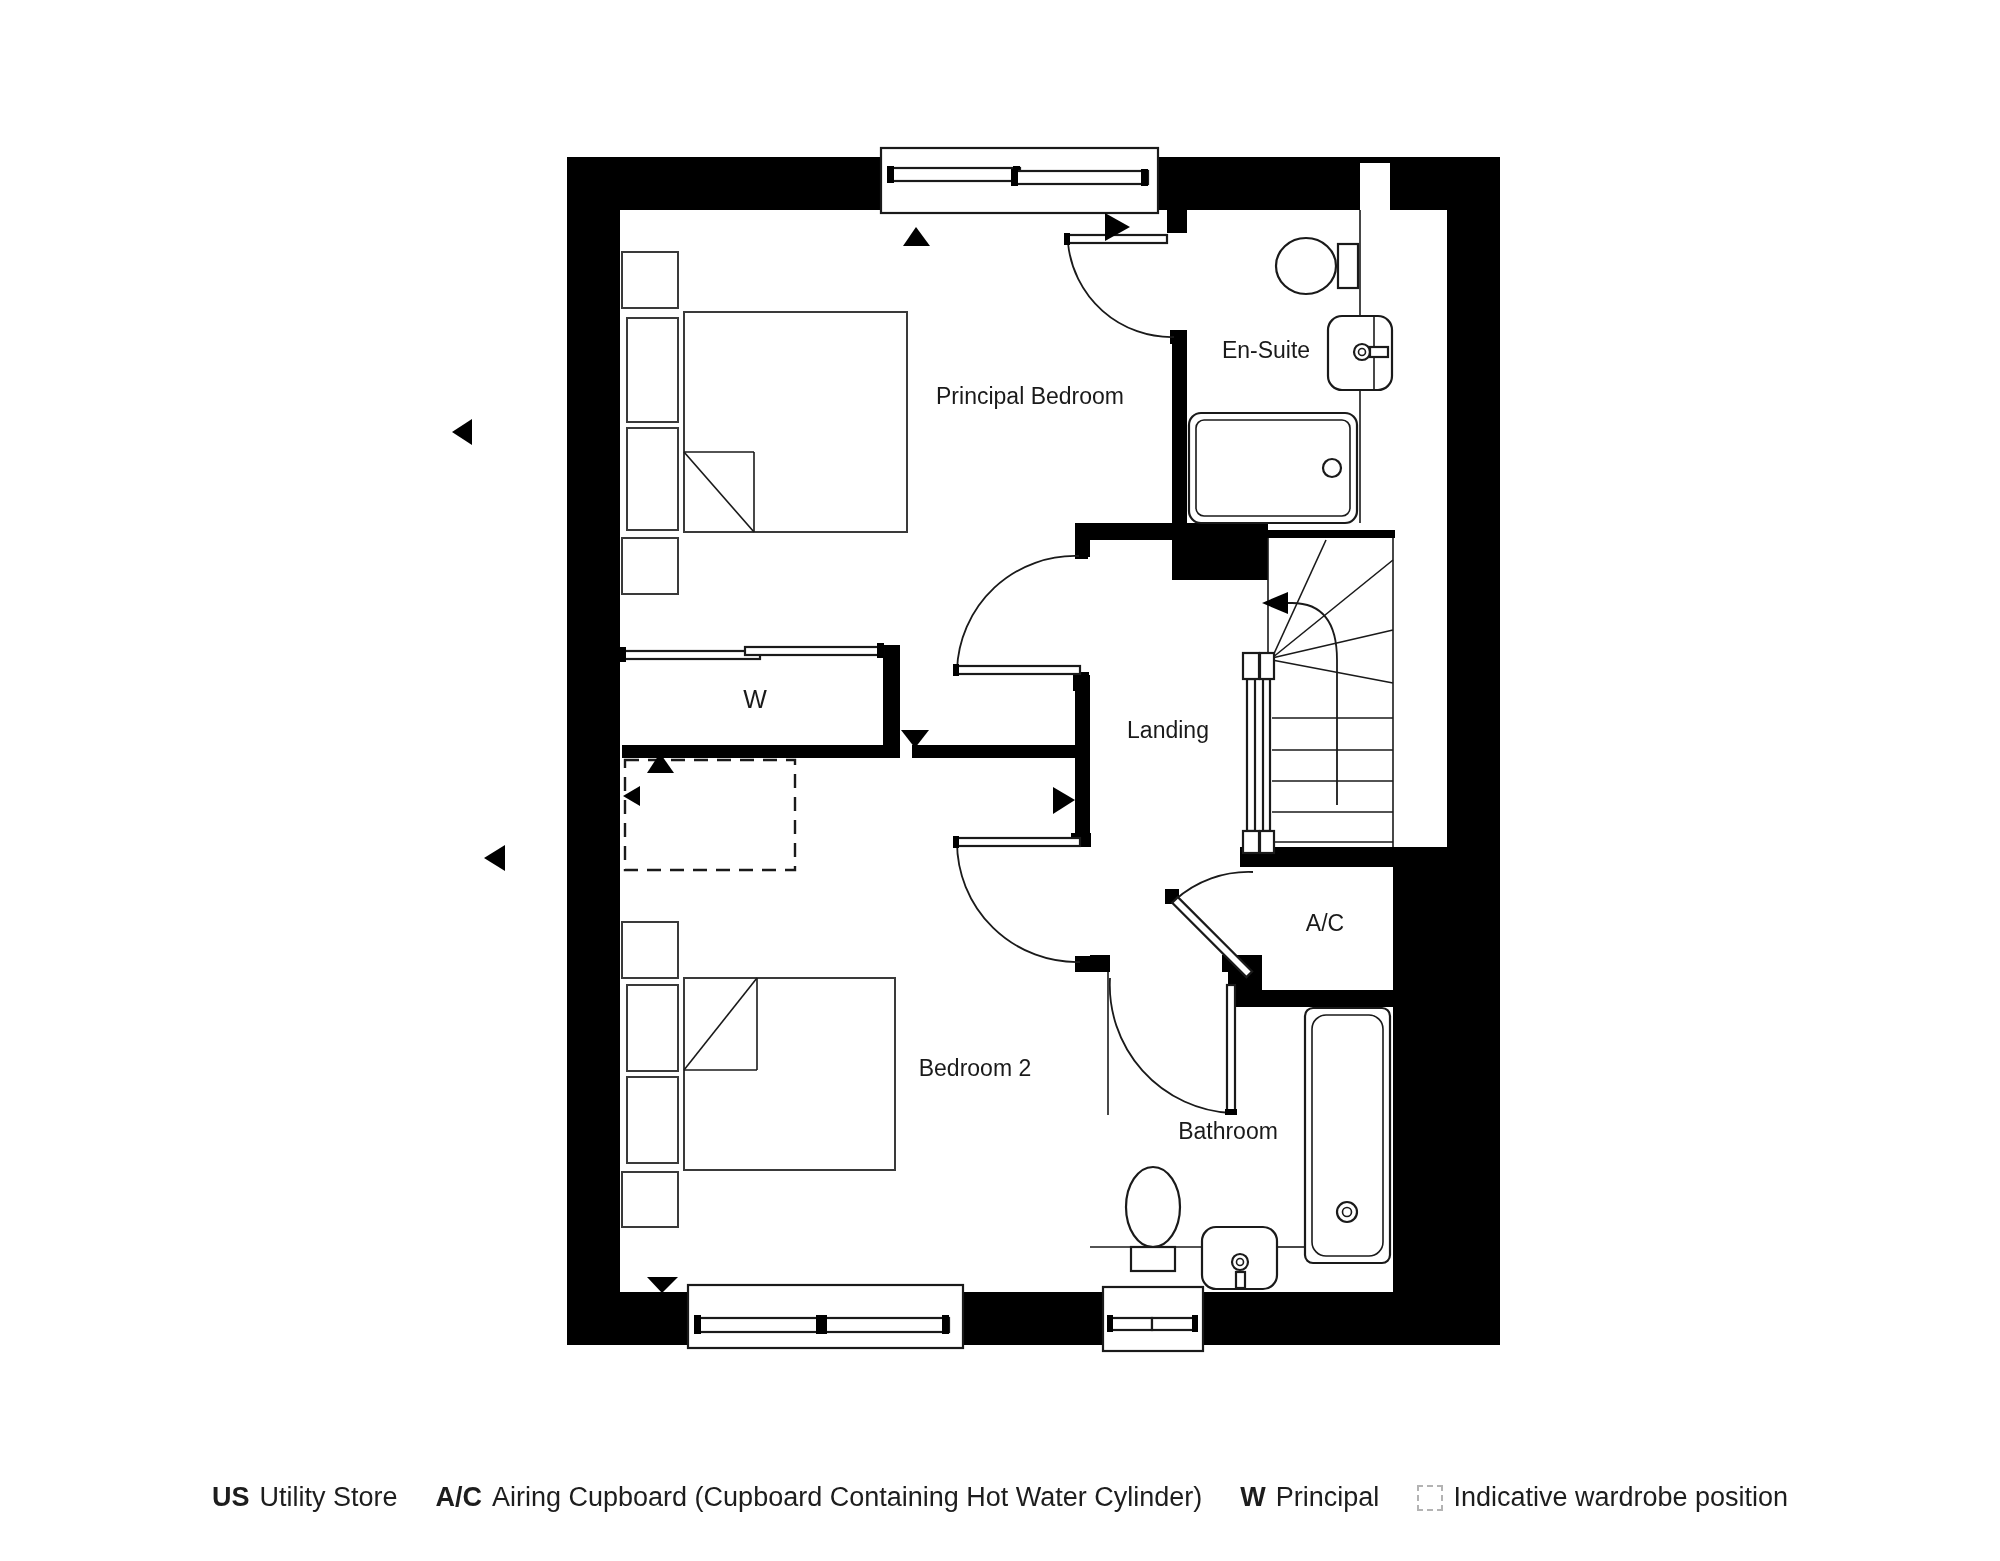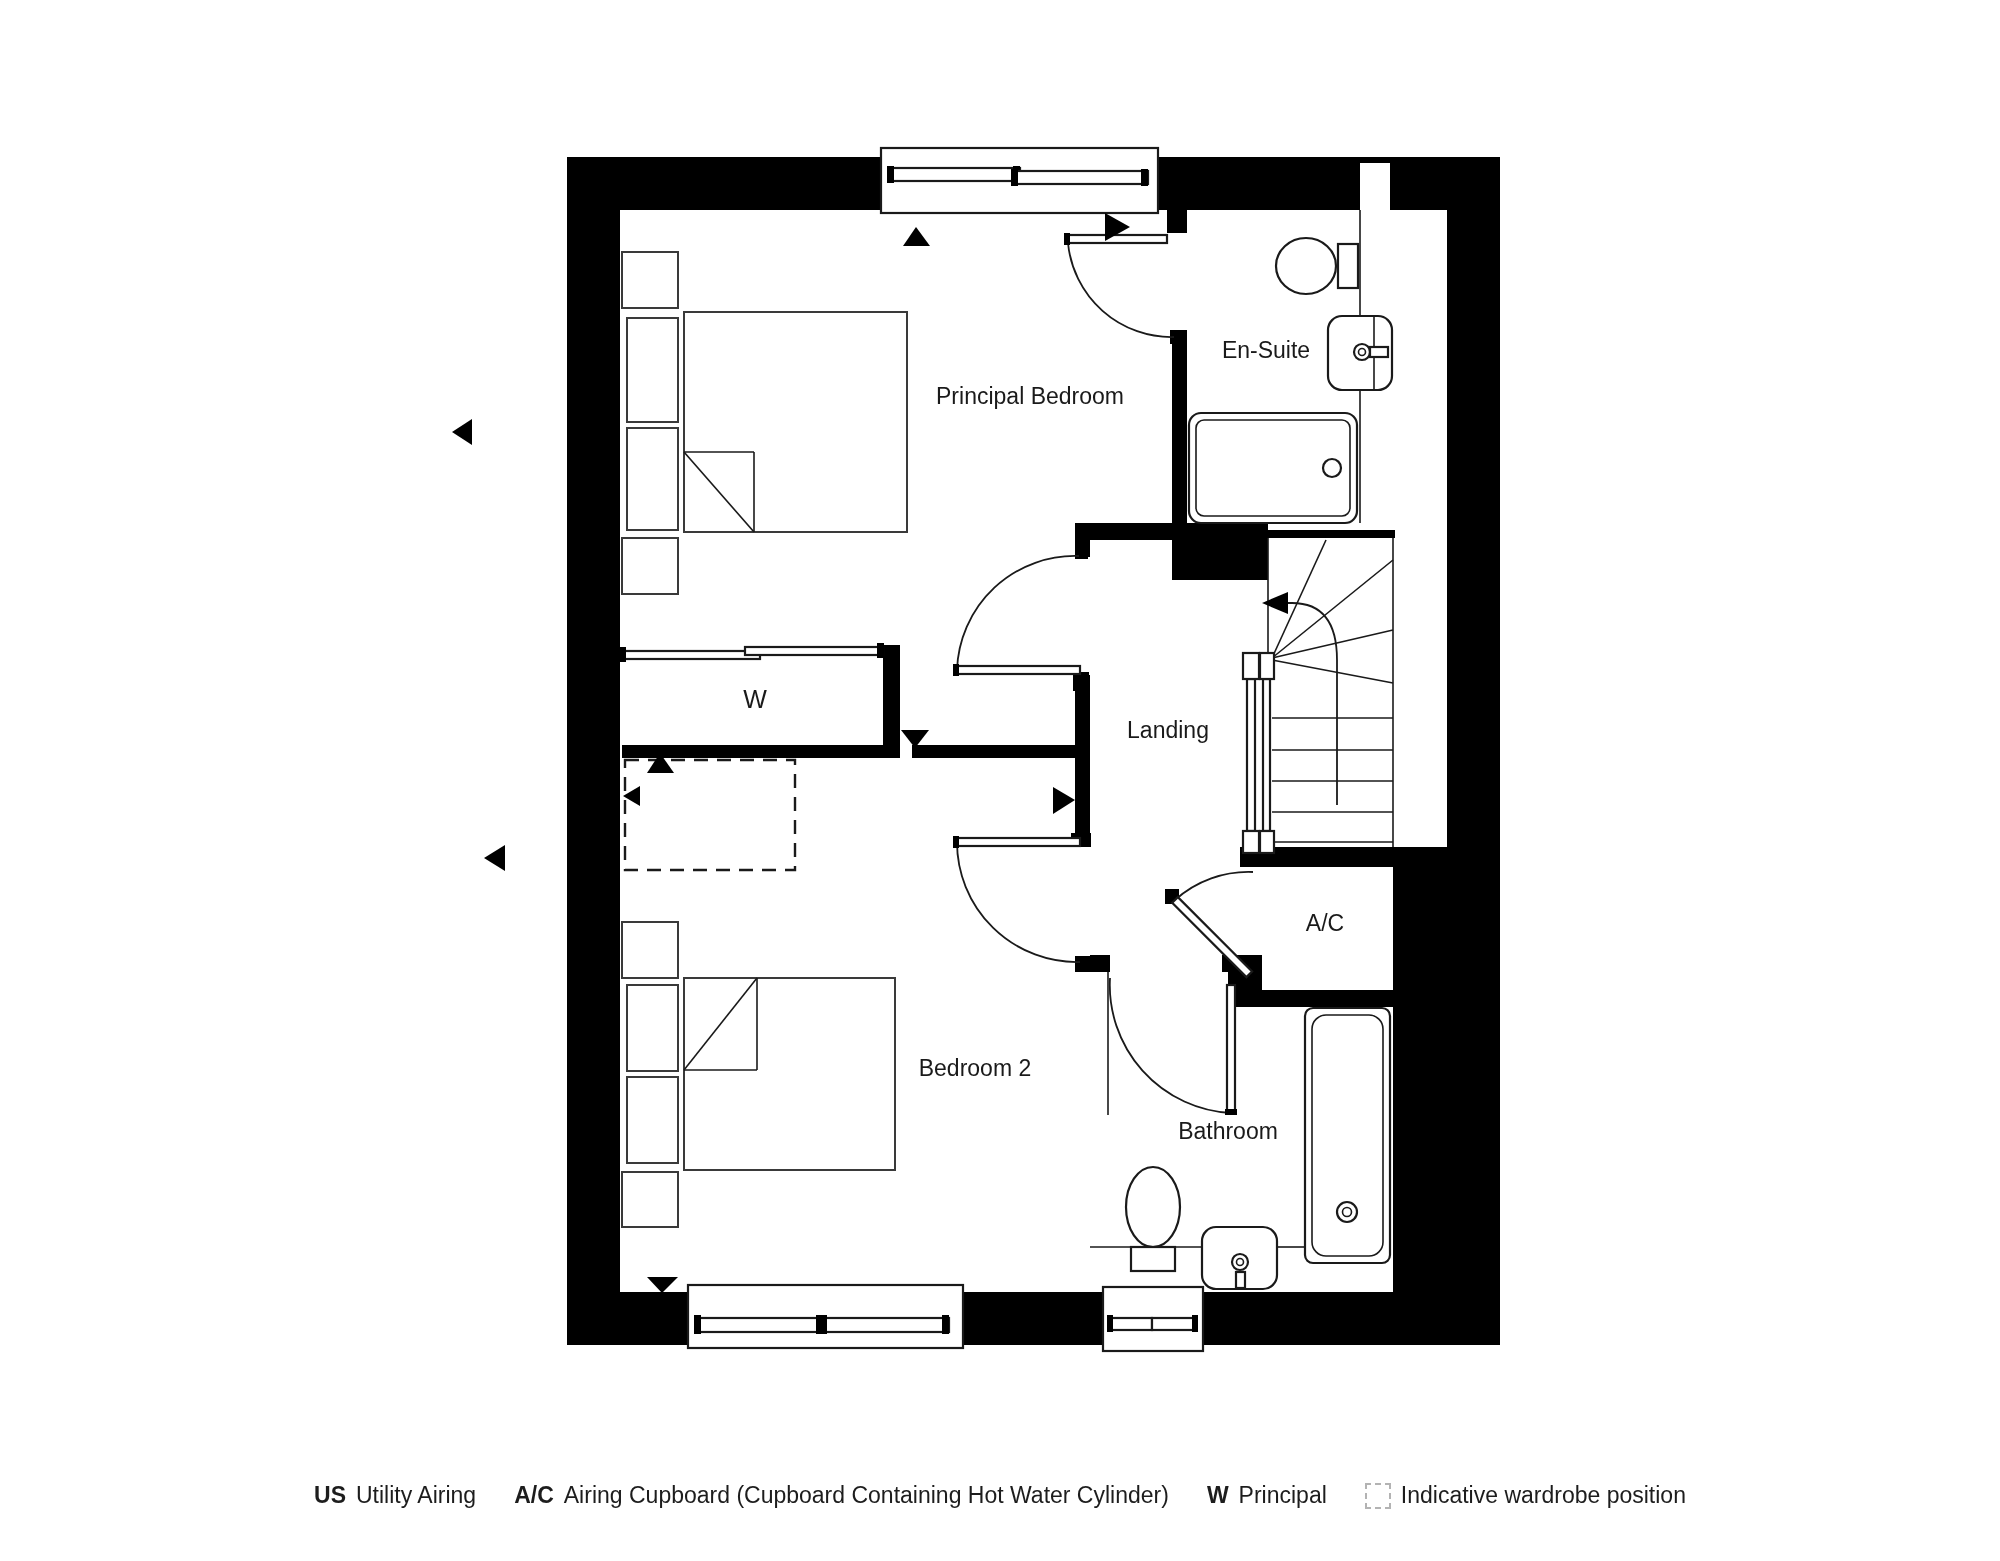--- a/index.html
+++ b/index.html
@@ -11,21 +11,21 @@
   .wall{fill:#000000;stroke:none;}
   .thin{stroke:#1a1a1a;stroke-width:1.6;fill:none;}
   .med{stroke:#1a1a1a;stroke-width:2.2;fill:#ffffff;}
   .fixture{stroke:#1a1a1a;stroke-width:2.2;fill:#ffffff;}
   .fixline{stroke:#1a1a1a;stroke-width:1.6;fill:none;}
   .furn{stroke:#3a3a3a;stroke-width:2;fill:#ffffff;}
   .arc{stroke:#1a1a1a;stroke-width:1.8;fill:none;}
   .tri{fill:#000000;stroke:none;}
   .cap{fill:#000000;stroke:none;}
   .dashedbox{stroke:#1a1a1a;stroke-width:2.4;fill:none;stroke-dasharray:14 9;}
-  #legend{position:absolute;left:0;top:1482px;width:2000px;display:flex;justify-content:center;align-items:center;gap:38px;font-size:23px;color:#1d1d1d;}
+  #legend{position:absolute;left:0;top:1482px;width:2000px;display:flex;justify-content:center;align-items:center;gap:38px;font-size:27px;color:#1d1d1d;}
   .leg-item{display:flex;align-items:center;gap:10px;white-space:nowrap;}
   .leg-key{font-weight:700;}
   .leg-icon{display:inline-block;width:22px;height:22px;border:2px dashed #b3b3b3;background:#fff;}
 </style>
 </head>
 <body>
 
 <svg id="plan" width="2000" height="1561" viewBox="0 0 2000 1561">
 
   <g>
@@ -241,21 +241,21 @@
     <text class="w-label" x="755" y="708">W</text>
     <text class="room-label" x="1325" y="931">A/C</text>
     <text class="room-label" x="1228" y="1139">Bathroom</text>
     <text class="room-label" x="975" y="1076">Bedroom 2</text>
   </g>
 </svg>
 
 <div id="legend">
   <span class="leg-item">
     <span class="leg-key">US</span>
-    <span>Utility Airing</span>
+    <span>Utility Store</span>
   </span>
   <span class="leg-item">
     <span class="leg-key">A/C</span>
     <span>Airing Cupboard (Cupboard Containing Hot Water Cylinder)</span>
   </span>
   <span class="leg-item">
     <span class="leg-key">W</span>
     <span>Principal</span>
   </span>
   <span class="leg-item">

